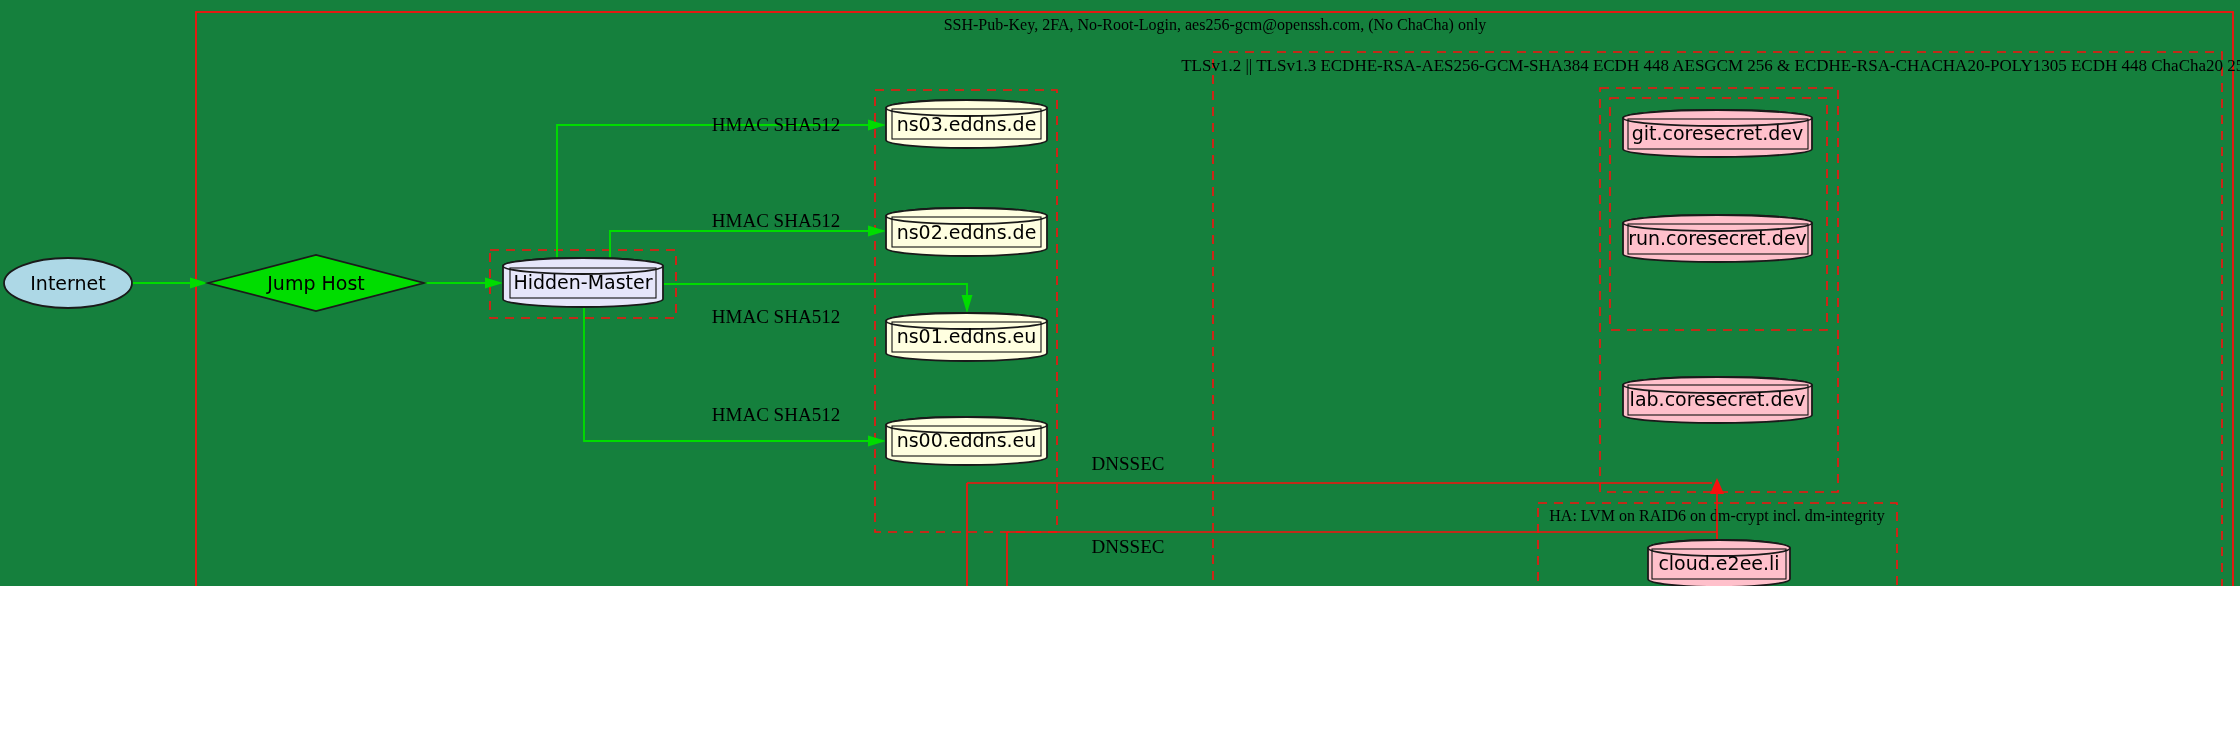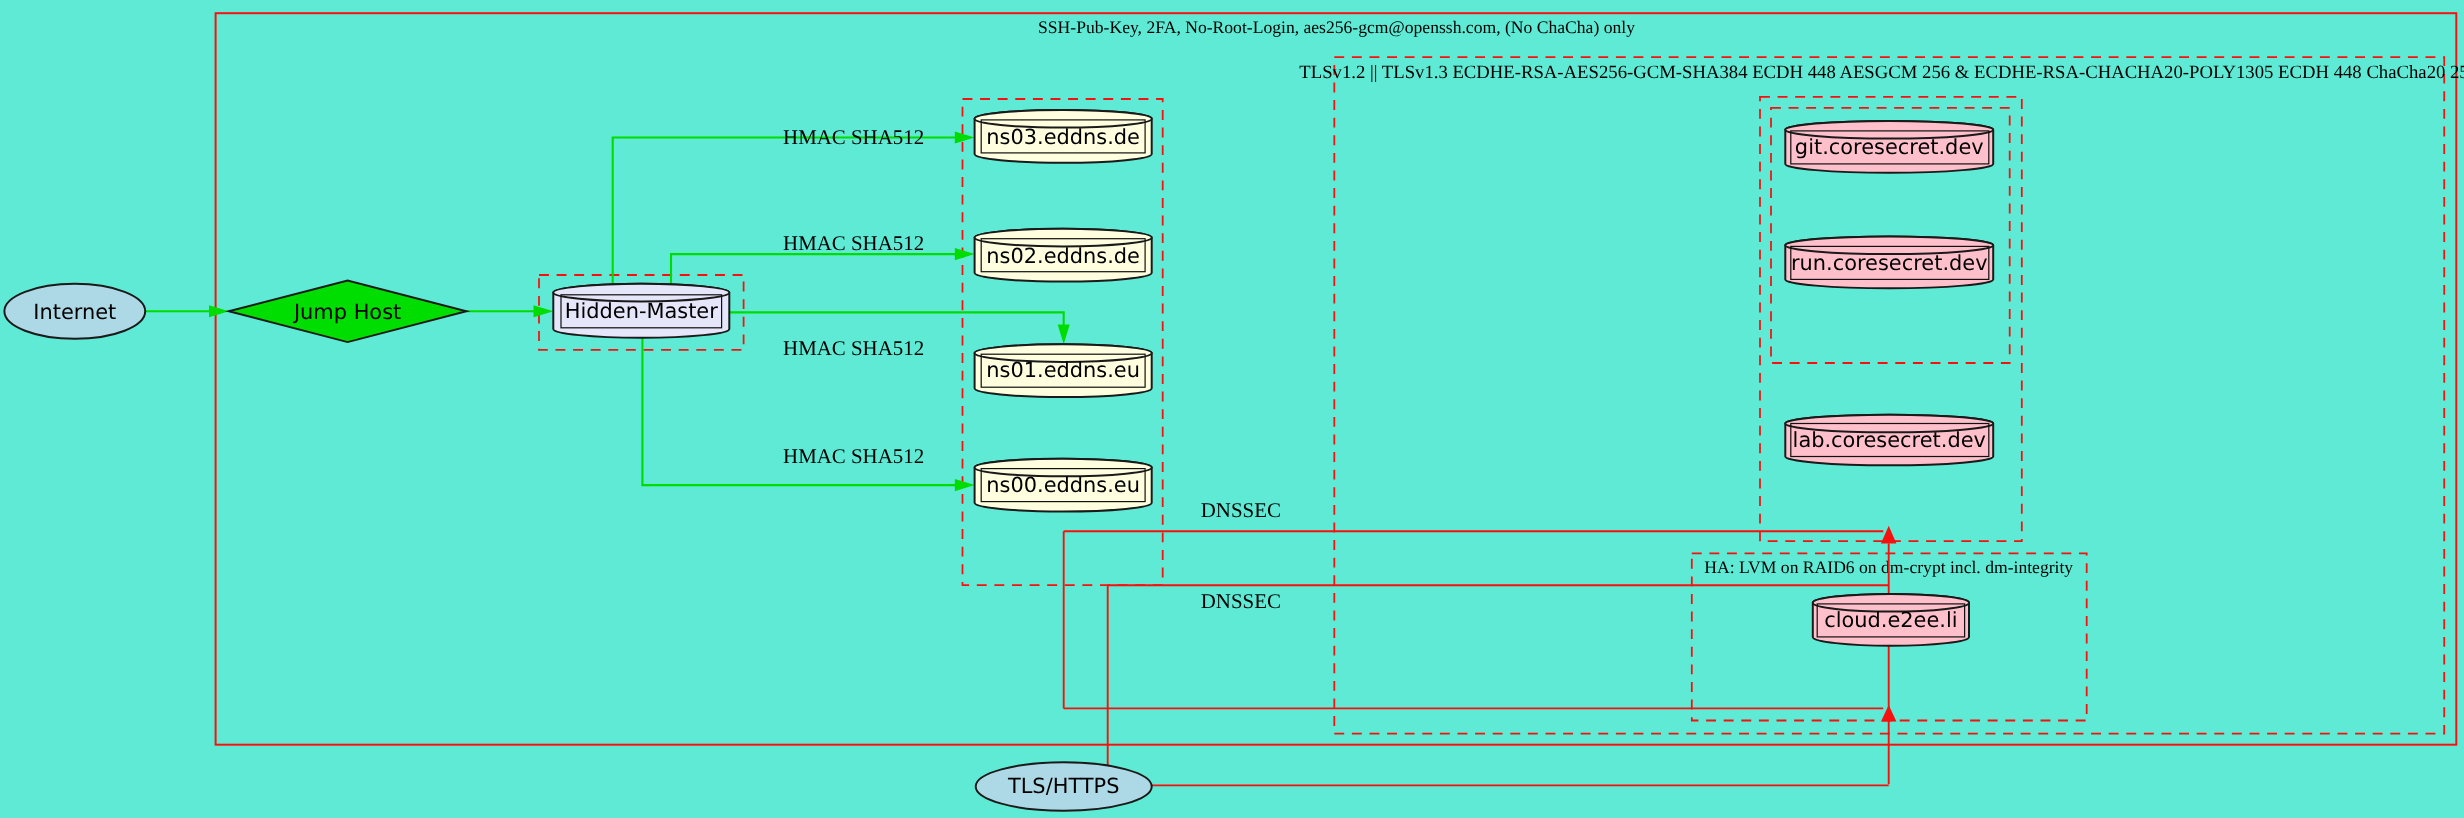--- a/index.html
+++ b/index.html
@@ -1,16 +1,16 @@
 <!DOCTYPE html>
 <html style="--red: #f8100e; --green: #00dc00; --node_blue: #add8e6; --node_green: #00dd00; --node_lavender: #e6e6fa; --node_yellow: #ffffe0; --node_pink: #ffc0cb;"><head>
 <meta charset="utf-8">
 <style>
   html,body{margin:0;padding:0;background:#ffffff;}
-  .stage{position:relative;width:2240px;height:744px;background:#5eead4;}
+  .stage{position:relative;width:2240px;height:586px;background:#15803d;}
   svg{display:block;}
   .outerbox{fill:none;stroke:var(--red);stroke-width:1.8;}
   .cluster{fill:none;stroke:var(--red);stroke-width:1.6;stroke-dasharray:9 7;}
   .redline{fill:none;stroke:var(--red);stroke-width:1.7;}
   .redarrow{fill:var(--red);stroke:none;}
   .gline{fill:none;stroke:var(--green);stroke-width:1.9;}
   .garrow{fill:var(--green);stroke:none;}
   .shape{stroke:#1a1a1a;stroke-width:1.8;}
   .labelbox{fill:none;stroke:#111111;stroke-width:1.1;}
   text{fill:#000000;}

